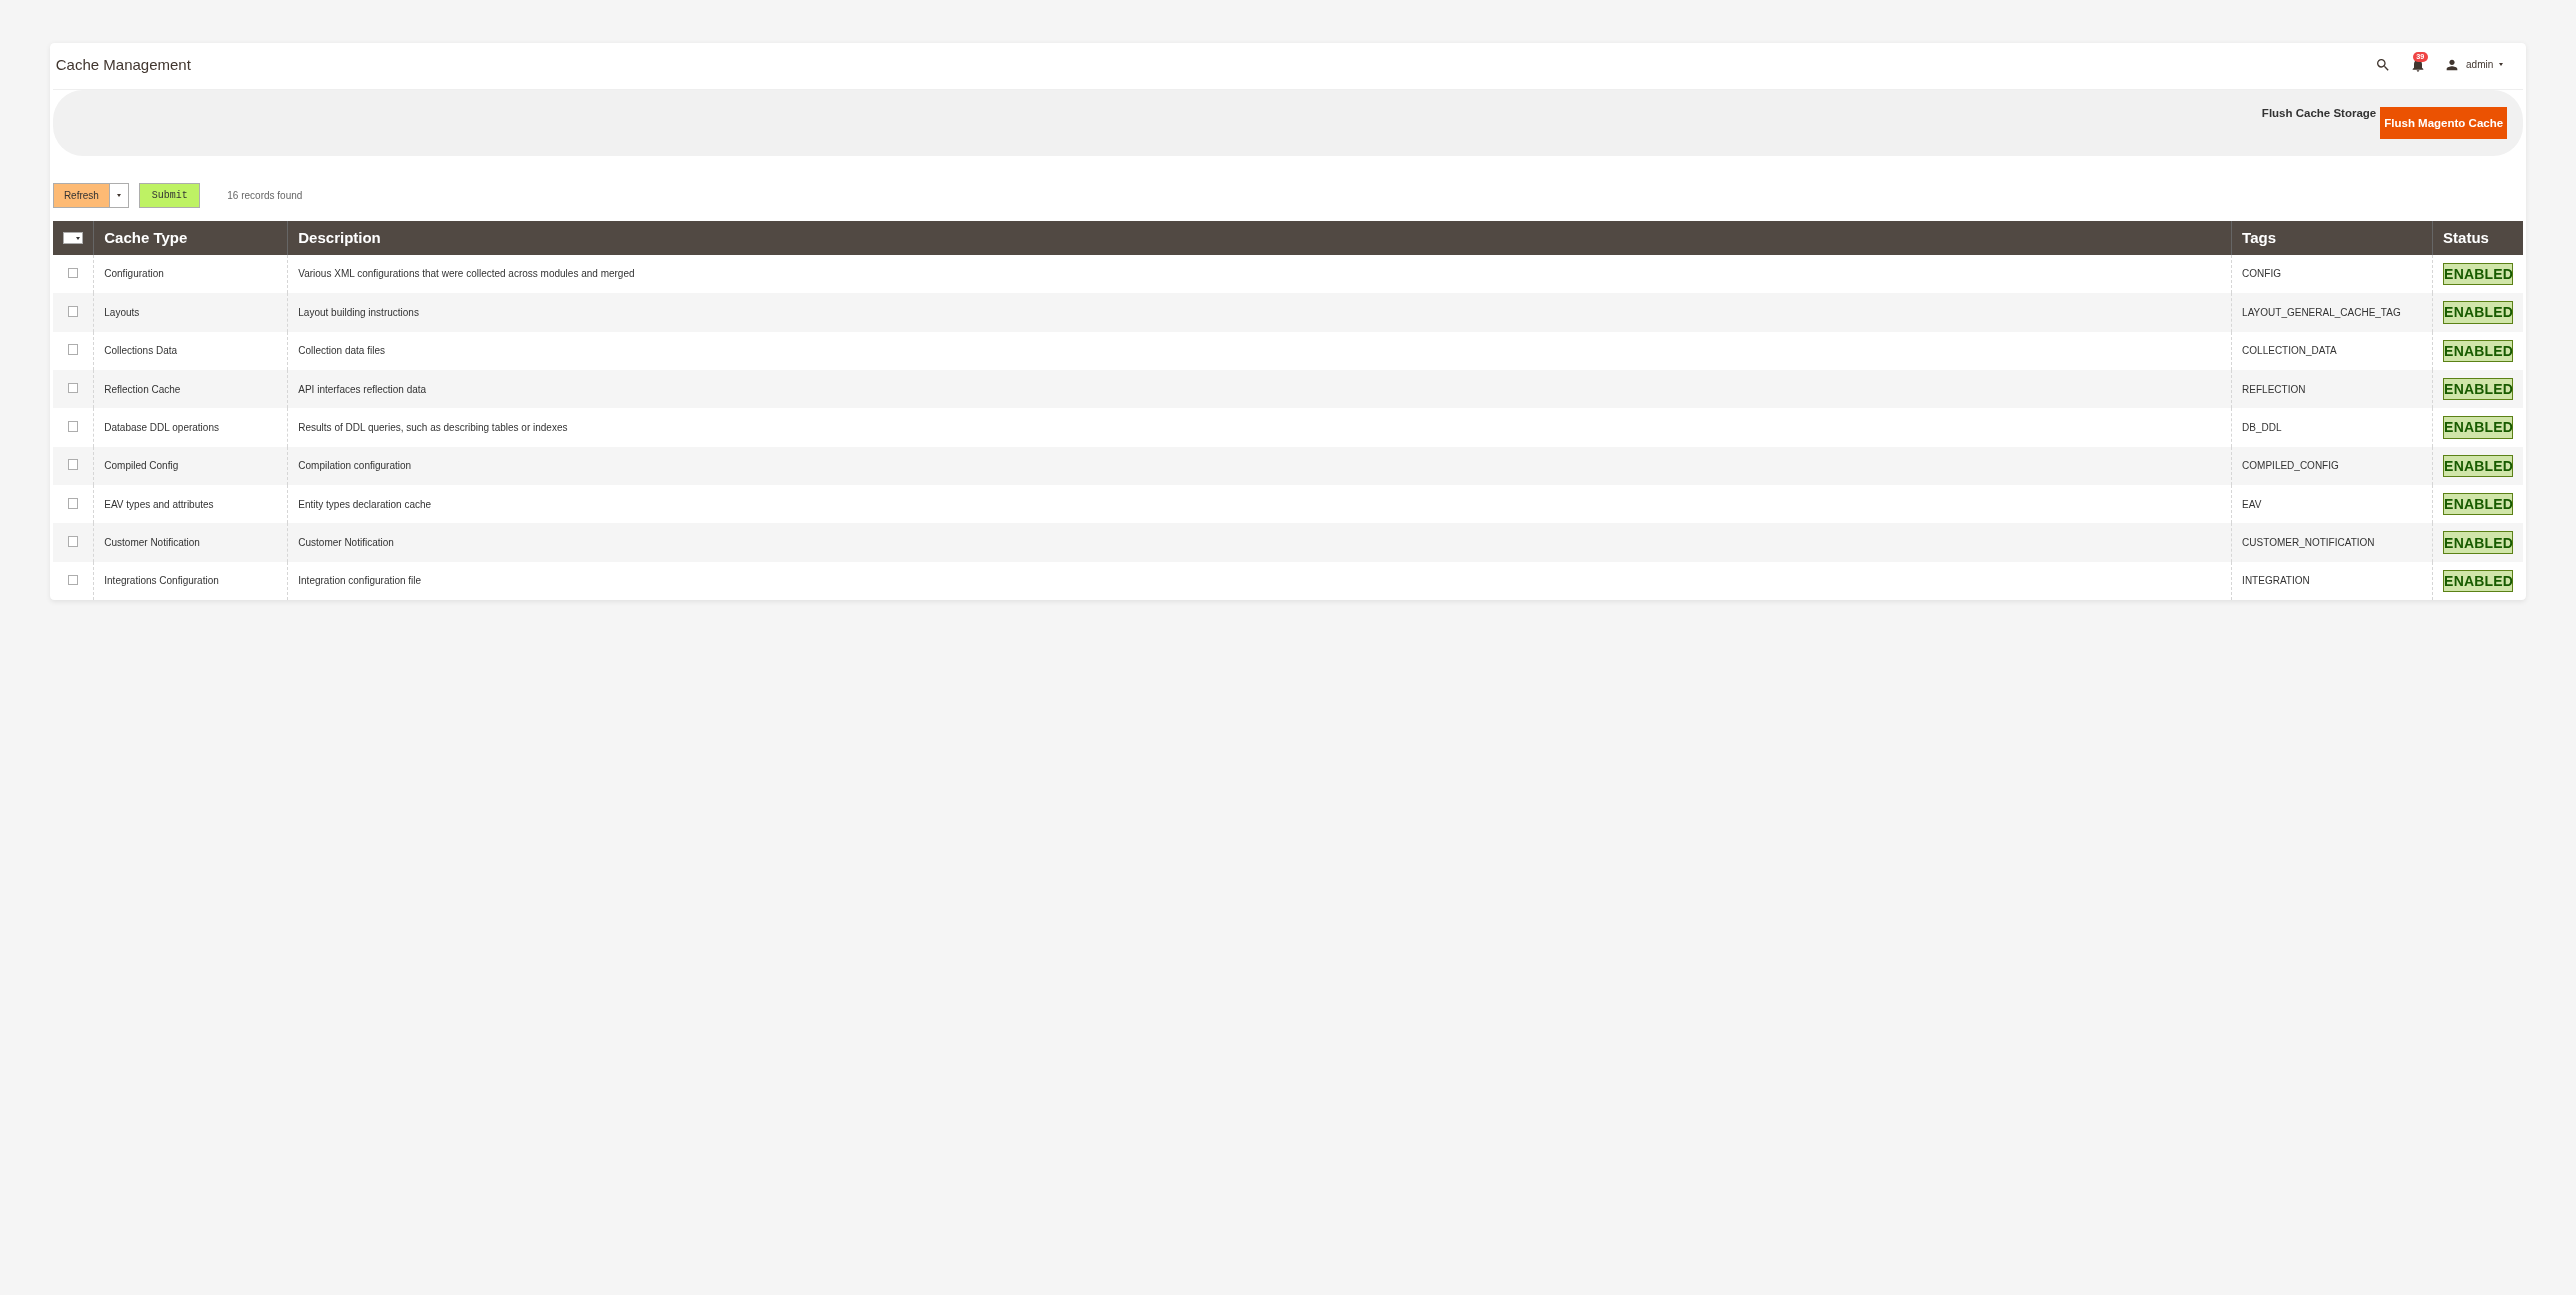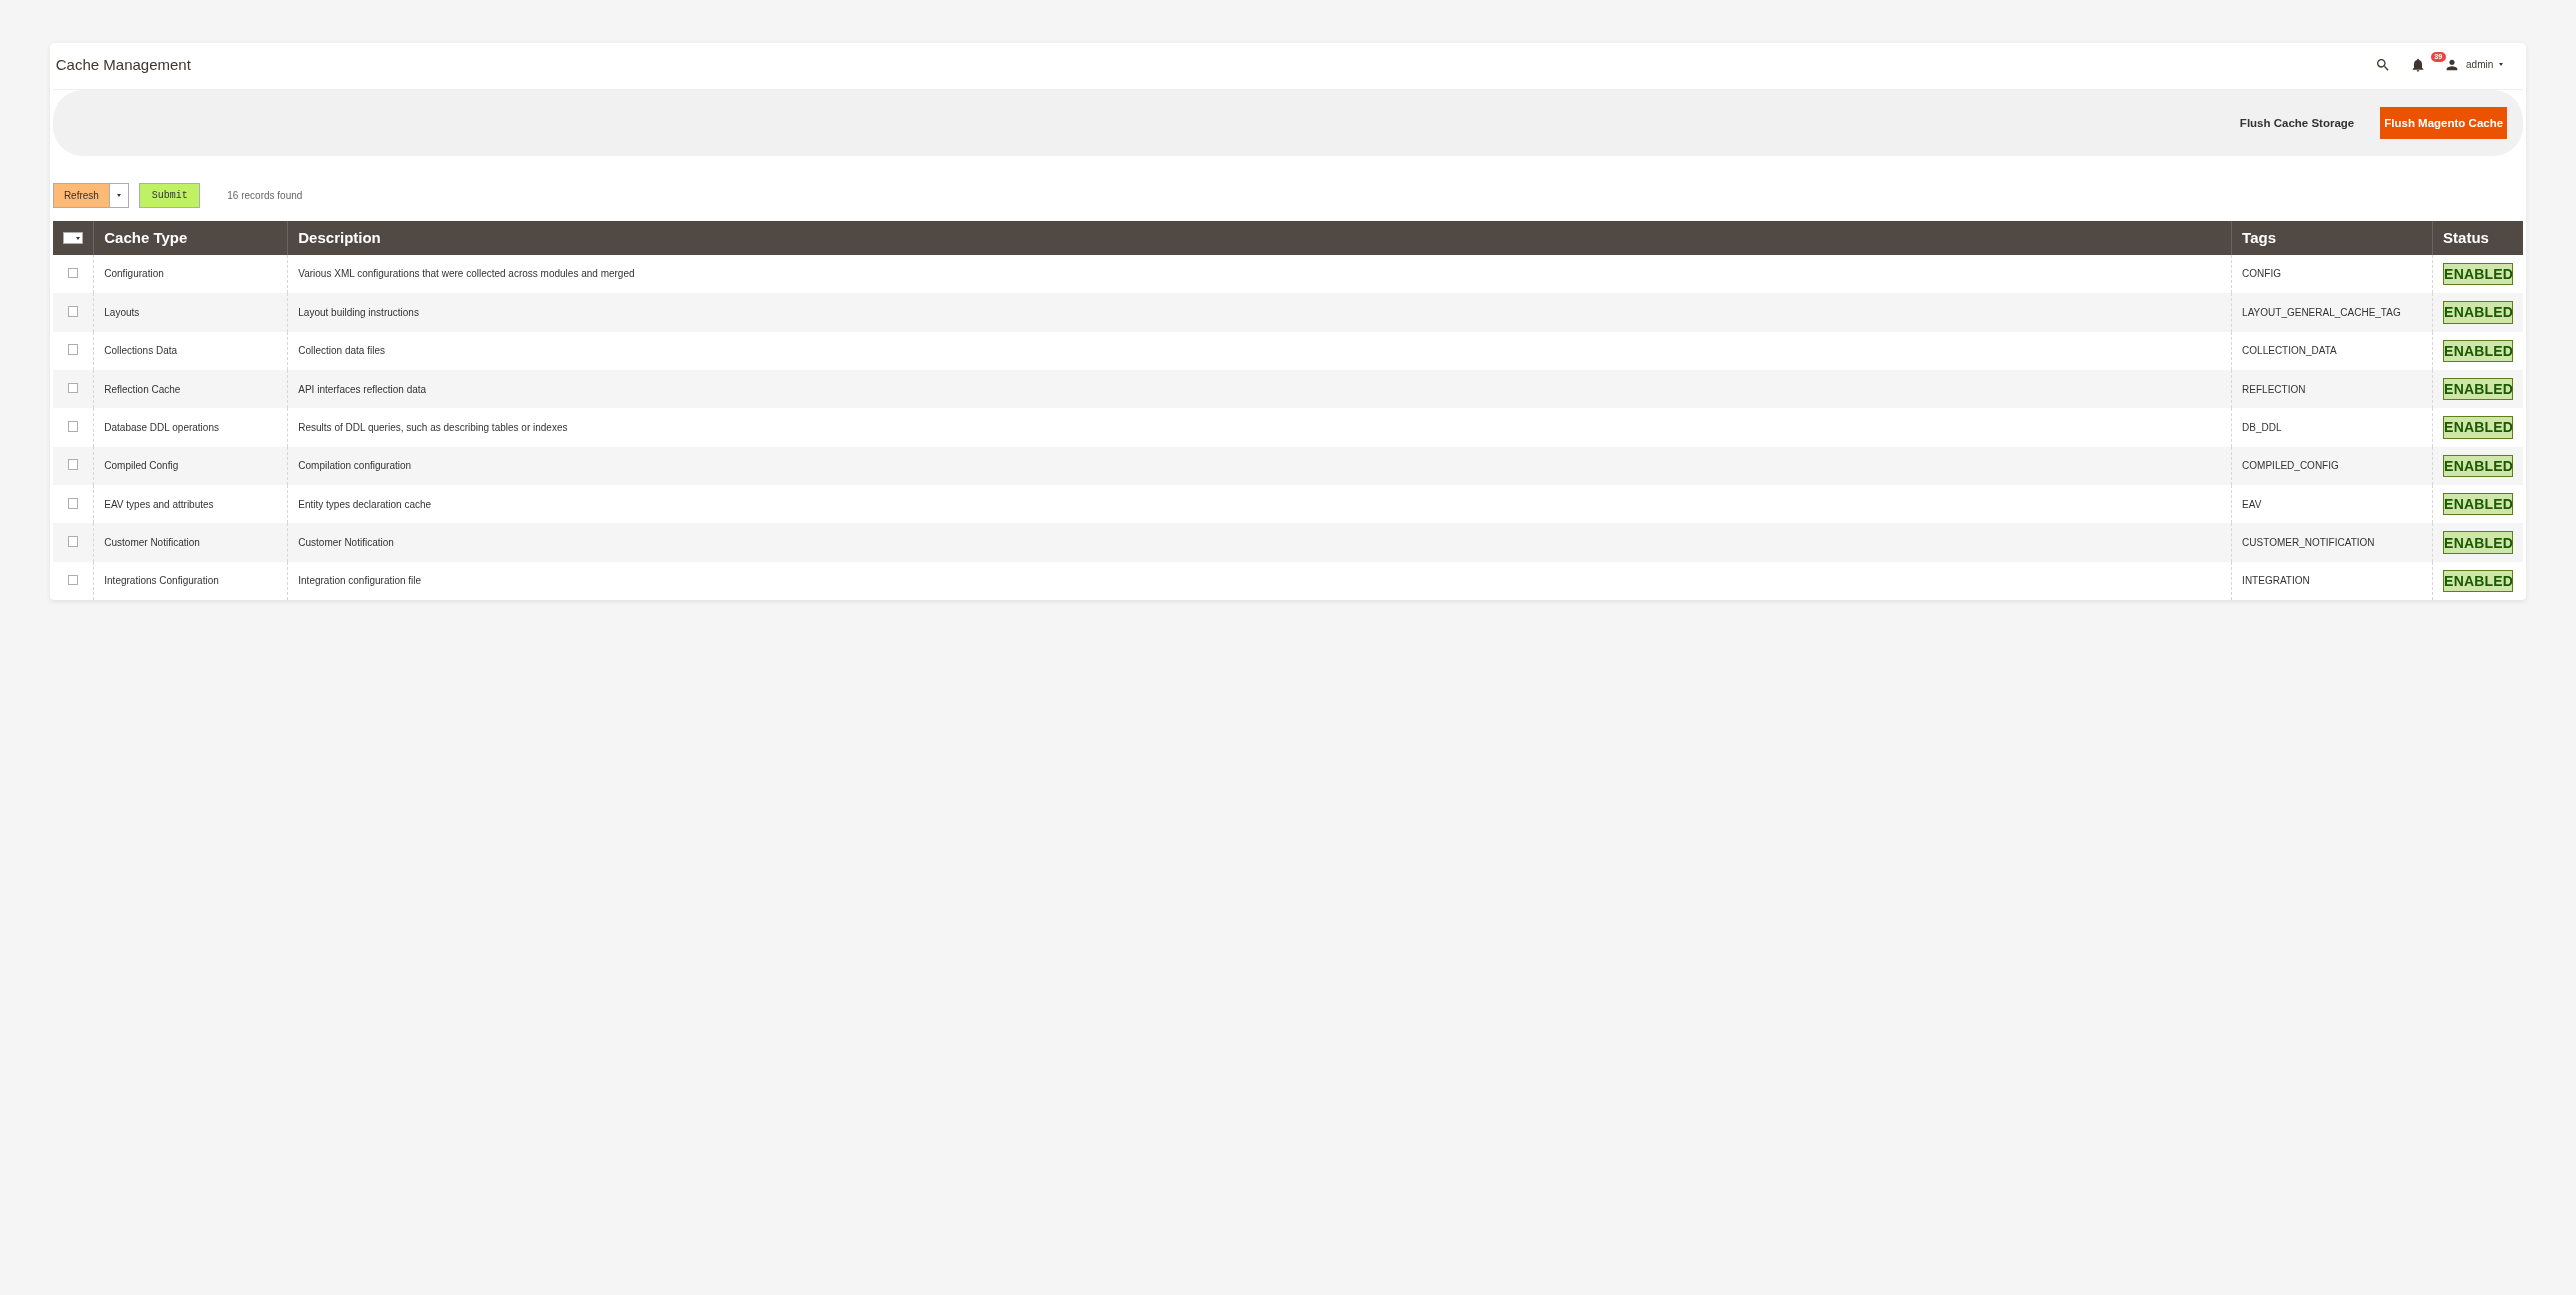--- a/index.html
+++ b/index.html
@@ -34,41 +34,40 @@
   }
   .header-actions {
     display: flex;
     align-items: center;
     gap: 18.7px;
   }
   .icon-btn { cursor: pointer; display:flex; align-items:center; position:relative; }
   .search-icon svg, .bell-icon svg, .user-icon svg { width: 16px; height: 16px; fill:#41362f; }
   .badge {
     position: absolute;
-    top: -4.3px; left: 21px;
+    top: -4.3px; left: 3px;
     background: #ef4444;
     color: #fff;
     font-size: 7.2px;
     font-weight: 700;
     border-radius: 7.2px;
     padding: 0.7px 3.6px;
     line-height: 8.6px;
   }
   .user-area { display:flex; align-items:center; gap:5.8px; cursor:pointer; }
   .user-name { font-size: 10px; color:#41362f; }
   .caret-down { width:0;height:0;border-left:2.9px solid transparent;border-right:2.9px solid transparent;border-top:3.6px solid #41362f; }
 
   .inner { padding: 0 2.9px; }
 
   .action-bar {
     background: #f1f1f1;
     display:flex;
     justify-content:flex-end;
-    align-items:center;
-    gap: 26px;
+    gap: 4px;
     padding: 17px 16px;
     margin-top: 0;
     border-radius: 30px;
   }
   .link-btn {
     font-size: 11.5px;
     font-weight: 600;
     color: #333;
     cursor: pointer;
   }

